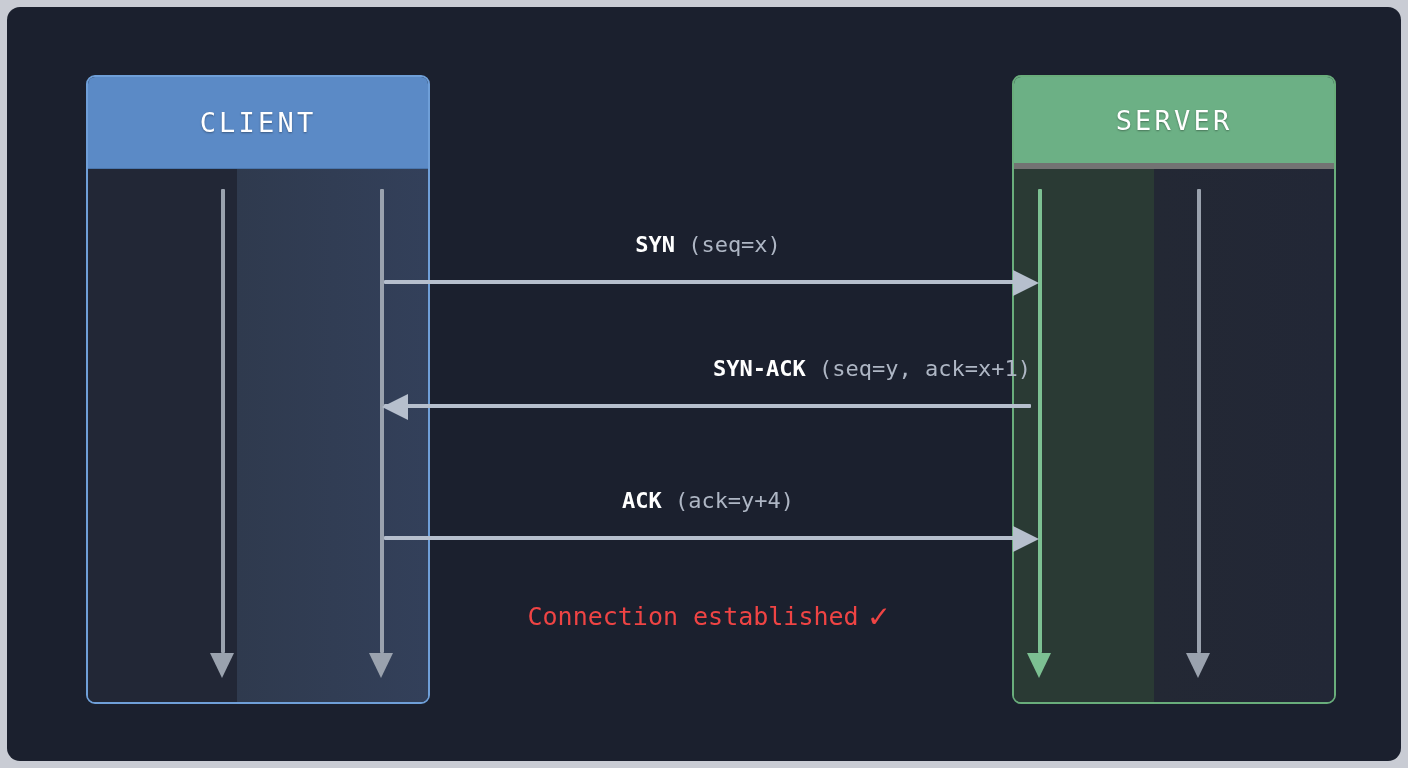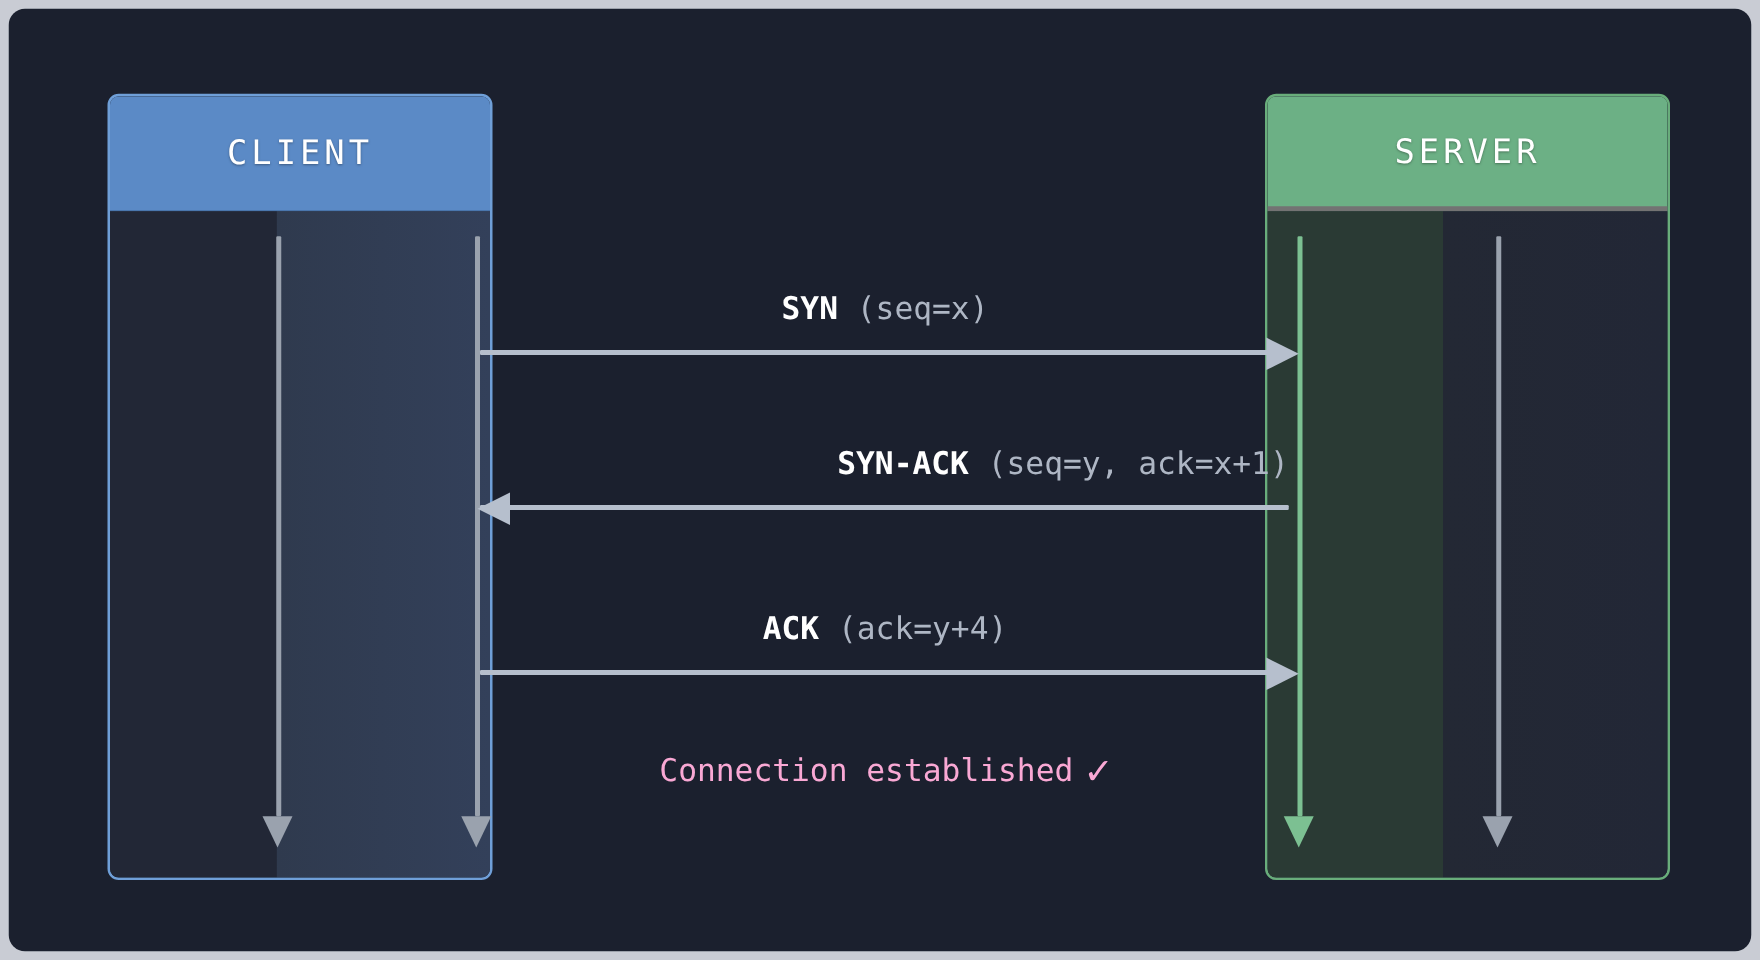--- a/index.html
+++ b/index.html
@@ -56,21 +56,21 @@
     left: 0;
     top: 92px;
     width: 100%;
     bottom: 0;
     box-sizing: border-box;
   }
 
   #client-node {
     left: 79px;
     top: 68px;
-    width: 308px;
+    width: 344px;
     height: 629px;
     border: 2px solid #6f9fd8;
   }
   #client-node .node-header {
     background: #5b8ac6;
     border-bottom: 1px solid #4a76ad;
   }
   #client-node .node-body {
     background: linear-gradient(to right, #222736 0%, #222736 44%, #2c3purple 44%, #2d3purple 44%);
     background: linear-gradient(to right, #222736 0%, #222736 43.8%, #2e3purple 43.8%);
@@ -79,21 +79,21 @@
 
   #server-node {
     left: 1005px;
     top: 68px;
     width: 324px;
     height: 629px;
     border: 2px solid #69ad7b;
   }
   #server-node .node-header {
     background: #6cb085;
-    border-bottom: 4px solid #737373;
+    border-bottom: 6px solid #737373;
   }
   #server-node .node-body {
     background: linear-gradient(to right, #2a3a34 0%, #2a3a34 43.8%, #232834 43.9%, #222736 100%);
   }
 
   
   .lifeline {
     position: absolute;
     width: 4px;
     top: 182px;
@@ -155,21 +155,21 @@
   #msg2-head { top: 387px; }
   #msg3-line { top: 529px; }
   #msg3-head { top: 519px; }
 
   .msg-label {
     position: absolute;
     width: 646px;
     left: 378px;
     text-align: center;
     font-family: "DejaVu Sans Mono", monospace;
-    font-size: 25px;
+    font-size: 22px;
     white-space: nowrap;
   }
   .msg-label .flag {
     font-weight: bold;
     color: #ffffff;
   }
   .msg-label .args {
     font-weight: normal;
     color: #aeb6c4;
   }
@@ -239,17 +239,17 @@
   <div class="msg-line" id="msg2-line"></div>
   <div class="msg-head left" id="msg2-head"></div>
 
   <div class="msg-label" id="msg3-label">
     <span class="flag">ACK</span>
     <span class="args">(ack=y+4)</span>
   </div>
   <div class="msg-line" id="msg3-line"></div>
   <div class="msg-head right" id="msg3-head"></div>
 
-  <div id="note" style="color: #f9a8d4;">
+  <div id="note" style="color: #ef4444;">
     <span>Connection established</span><span class="check">✓</span>
   </div>
 
 </div>
 
 </body></html>

